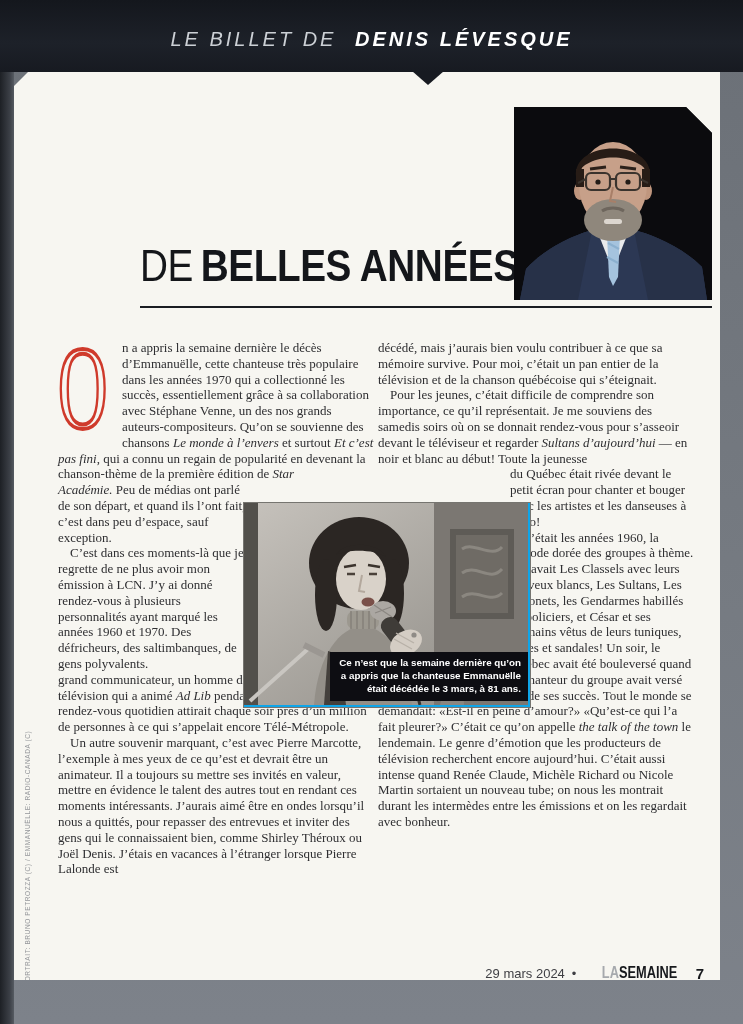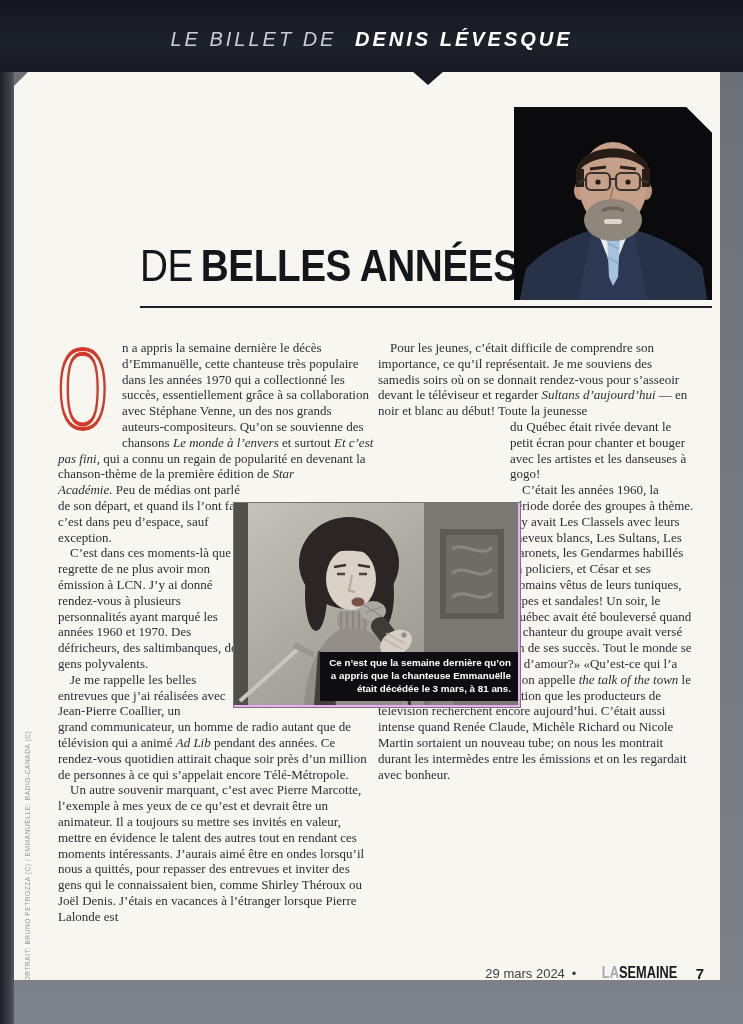--- a/index.html
+++ b/index.html
@@ -46,22 +46,22 @@
   .blk-narrow2{width:186px;margin-left:132px;}
   
   .dropcap{float:left;width:56px;height:96px;margin:4px 8px 0 0;position:relative;}
   .dropcap>span{position:absolute;left:0;top:-14px;display:inline-block;
      font-family:"Liberation Serif","DejaVu Serif",serif;font-weight:400;
      font-size:118px;line-height:1;color:#cf3a2b;transform:scaleX(.58);transform-origin:left top;}
   @supports (-webkit-text-stroke:1px red){
     .dropcap>span{color:transparent;-webkit-text-stroke:4px #cf3a2b;}
   }
   
-  .singer-photo{position:absolute;left:219px;top:430px;width:286px;height:204px;
-                border:1px solid #767570;background:#f0abfc;z-index:3;}
+  .singer-photo{position:absolute;left:229px;top:430px;width:286px;height:204px;
+                border:1px solid #767570;background:#0ea5e9;z-index:3;}
   .caption{position:absolute;right:2px;bottom:6px;width:198px;background:#0d0d12;
            color:#fff;font-weight:700;font-size:9.8px;line-height:1.32;
            text-align:right;padding:5px 7px;box-sizing:border-box;}
   
   .footer{position:absolute;right:16px;top:892px;display:flex;align-items:center;
           font-size:13px;color:#3e3e43;z-index:4;}
   .footer .dot{margin:0 7px;color:#3e3e43;}
   .brand{display:inline-block;transform:scaleX(.8);transform-origin:right bottom;
          font-weight:800;font-size:16px;letter-spacing:0;}
   .brand .la{color:#a6a9ad;}
@@ -121,27 +121,27 @@
 
     <div class="col col1">
       <p>
         <span class="dropcap">
             <span>O</span>
           </span><span>n a appris la semaine dernière le décès d’Emmanuëlle, cette chanteuse très populaire dans les années 1970 qui a collectionné les succès, essentiellement grâce à sa collaboration avec Stéphane Venne, un des nos grands auteurs-compositeurs. Qu’on se souvienne des chansons <i>Le monde à l’envers</i> et surtout <i>Et c’est pas fini</i>, qui a connu un regain de popularité en devenant la chanson-thème de la première édition de <i>Star</i></span>
       </p>
       <div class="blk-narrow1">
         <p><i>Académie.</i> Peu de médias ont parlé de son départ, et quand ils l’ont fait, c’est dans peu d’espace, sauf exception.</p>
         <p class="ind">C’est dans ces moments-là que je regrette de ne plus avoir mon émission à LCN. J’y ai donné rendez-vous à plusieurs personnalités ayant marqué les années 1960 et 1970. Des défricheurs, des saltimbanques, de gens polyvalents.</p>
-        <p class="ind">Je me rappelle les belles entrevues que j’ai réalisées avec Jean-Pierre Coallier, un</p>
       </div>
       <p>grand communicateur, un homme de radio autant que de télévision qui a animé <i>Ad Lib</i> pendant des années. Ce rendez-vous quotidien attirait chaque soir près d’un million de personnes à ce qui s’appelait encore Télé-Métropole.</p>
       <p class="ind">Un autre souvenir marquant, c’est avec Pierre Marcotte, l’exemple à mes yeux de ce qu’est et devrait être un animateur. Il a toujours su mettre ses invités en valeur, mettre en évidence le talent des autres tout en rendant ces moments intéressants. J’aurais aimé être en ondes lorsqu’il nous a quittés, pour repasser des entrevues et inviter des gens qui le connaissaient bien, comme Shirley Théroux ou Joël Denis. J’étais en vacances à l’étranger lorsque Pierre Lalonde est</p>
     </div>
 
     <div class="col col2">
+      <p>décédé, mais j’aurais bien voulu contribuer à ce que sa mémoire survive. Pour moi, c’était un pan entier de la télévision et de la chanson québécoise qui s’éteignait.</p>
       <p class="ind">Pour les jeunes, c’était difficile de comprendre son importance, ce qu’il représentait. Je me souviens des samedis soirs où on se donnait rendez-vous pour s’asseoir devant le téléviseur et regarder <i>Sultans d’aujourd’hui</i> — en noir et blanc au début! Toute la jeunesse</p>
       <div class="blk-narrow2">
         <p>du Québec était rivée devant le petit écran pour chanter et bouger avec les artistes et les danseuses à gogo!</p>
         <p class="ind">C’était les années 1960, la période dorée des groupes à thème. Il y avait Les Classels avec leurs cheveux blancs, Les Sultans, Les Baronets, les Gendarmes habillés en policiers, et César et ses Romains vêtus de leurs tuniques, capes et sandales! Un soir, le Québec avait été bouleversé quand le chanteur du groupe avait versé</p>
       </div>
       <p>une larme en interprétant un de ses succès. Tout le monde se demandait: «Est-il en peine d’amour?» «Qu’est-ce qui l’a fait pleurer?» C’était ce qu’on appelle <i>the talk of the town</i> le lendemain. Le genre d’émotion que les producteurs de télévision recherchent encore aujourd’hui. C’était aussi intense quand Renée Claude, Michèle Richard ou Nicole Martin sortaient un nouveau tube; on nous les montrait durant les intermèdes entre les émissions et on les regardait avec bonheur.</p>
     </div>
 
     <div class="singer-photo">
       <svg width="284" height="202" viewBox="0 0 284 202">

